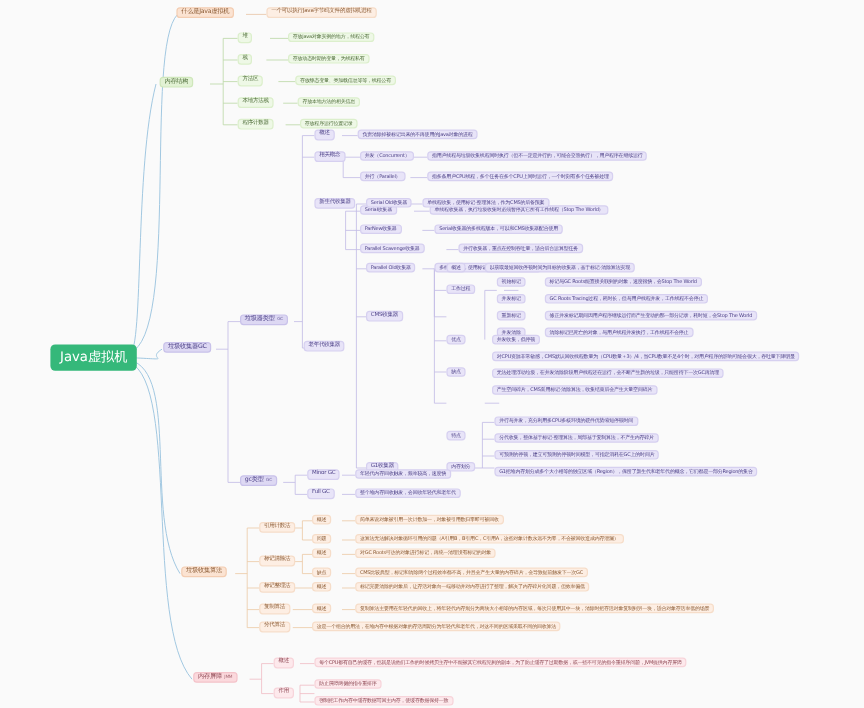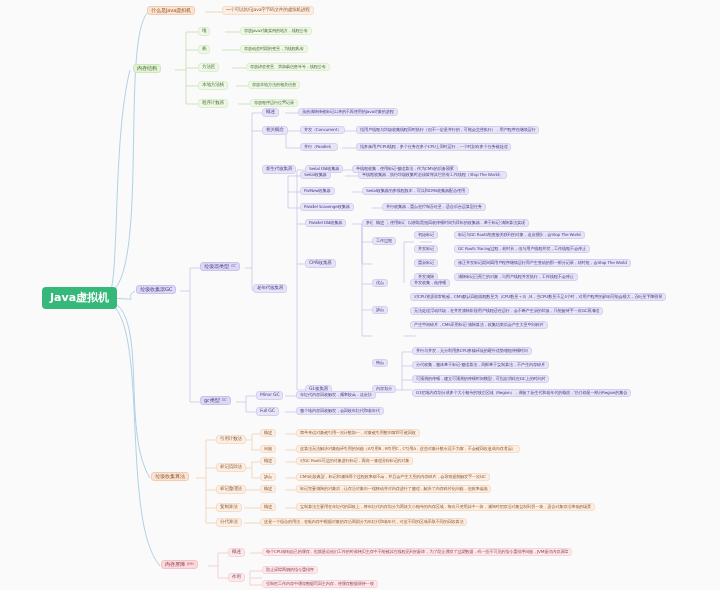--- a/index.html
+++ b/index.html
@@ -2,21 +2,21 @@
 <html><head>
 <meta charset="utf-8">
 <style>
   html,body{margin:0;padding:0;background:#fafafa;}
   body{font-family:"DejaVu Sans","Liberation Sans",sans-serif;}
   #canvas{position:relative;width:720px;height:590px;background:#fafafa;overflow:hidden;}
   #edges{position:absolute;left:0;top:0;width:720px;height:590px;pointer-events:none;}
   .node{position:absolute;box-sizing:border-box;display:flex;align-items:center;
         border-radius:3px;padding:1px 3px;line-height:1.05;white-space:nowrap;
         letter-spacing:-0.2px;}
-  .root{background:#35b87a;color:#ffffff;font-size:11px;font-weight:bold;
+  .root{background:#35b87a;color:#ffffff;font-size:11px;font-weight:normal;
         border-radius:4px;padding:5px 8px;letter-spacing:0px;}
   
   .c-orange{background:#fbe3d2;color:#8a5a33;border:1px solid #f3cdb2;}
   .c-orange-l{background:#fdeee3;color:#8a5a33;border:1px solid #f6ddc9;}
   .c-green{background:#e2f2d4;color:#4c6b37;border:1px solid #cfe7bb;}
   .c-green-l{background:#eef8e6;color:#4c6b37;border:1px solid #dcefcc;}
   .c-purple{background:#ddd8f3;color:#4b3f86;border:1px solid #c9c2ea;}
   .c-purple-l{background:#e8e4f8;color:#4b3f86;border:1px solid #d6d0f0;}
   .c-pink{background:#fbd9dd;color:#8c4450;border:1px solid #f4c3ca;}
   .c-pink-l{background:#fde9ec;color:#8c4450;border:1px solid #f7d4da;}

